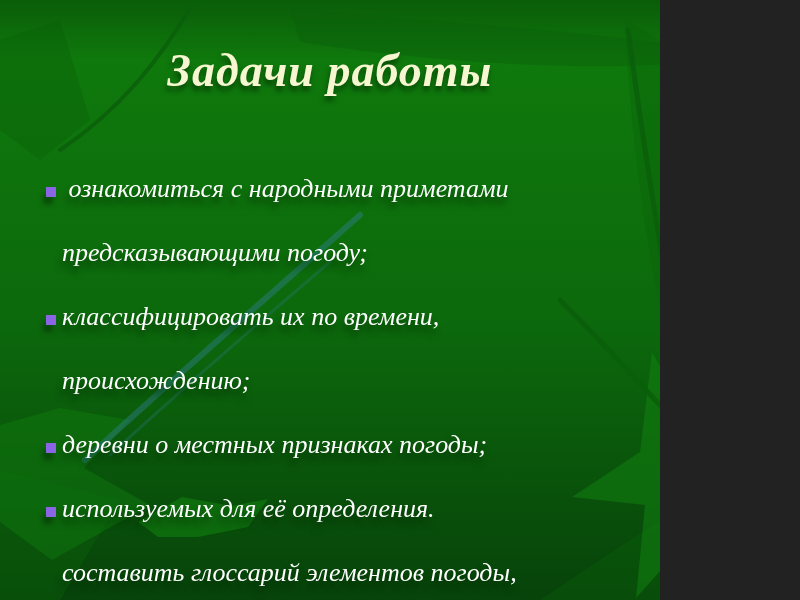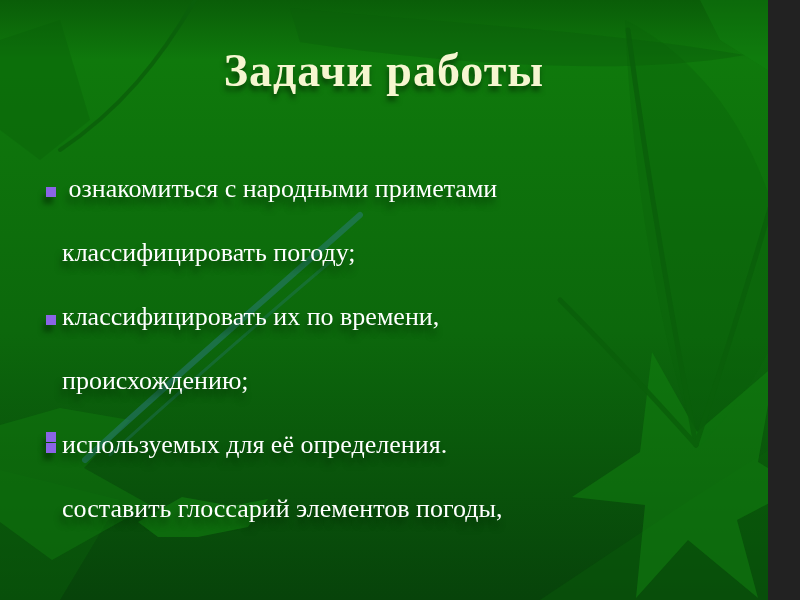--- a/index.html
+++ b/index.html
@@ -1,20 +1,21 @@
 <!DOCTYPE html>
 <html style="--bg-top: #0A5D08; --bg-upper: #0F790C; --bg-lower: #0C680C; --bg-bottom: #07430A; --leaf-light: #128310; --leaf-dark: #0A5F0A; --leaf-vein-teal: #2E7E8F; --title-text: #F6F6D0; --body-text: #FFFFFF; --bullet-square: #8A65E6;"><head>
 <meta charset="utf-8">
 <style>
   html, body { margin: 0; padding: 0; background: #222; }
   .slide {
     position: relative;
-    width: 768px; height: 600px;
+    width: 660px; height: 600px;
     overflow: hidden;
     font-family: "Liberation Serif", "DejaVu Serif", serif;
+    font-style: italic;
   }
   .bg { position: absolute; inset: 0; width: 800px; height: 600px; display: block; }
 
   
   .st-top    { stop-color: var(--bg-top); }
   .st-upper  { stop-color: var(--bg-upper); }
   .st-lower  { stop-color: var(--bg-lower); }
   .st-bottom { stop-color: var(--bg-bottom); }
   .vein-dark { stroke: var(--leaf-dark); fill: none; }
   .vein-teal { stroke: var(--leaf-vein-teal); fill: none; }
@@ -101,29 +102,30 @@
       <path d="M330,262 C250,330 170,400 110,455" stroke-width="3" opacity="0.28"></path>
     </g>
   </svg>
 
   <h1 class="title">Задачи работы</h1>
 
   <ul class="bullets">
     <li>
       <span class="sq"></span>
       <span class="ln"> ознакомиться с народными приметами</span>
-      <span class="ln">классифицировать погоду;</span>
+      <span class="ln">предсказывающими погоду;</span>
     </li>
     <li>
       <span class="sq"></span>
       <span class="ln">классифицировать их по времени,</span>
       <span class="ln">происхождению;</span>
     </li>
     <li>
       <span class="sq"></span>
+      <span class="ln">деревни о местных признаках погоды;</span>
     </li>
     <li>
       <span class="sq"></span>
       <span class="ln">используемых для её определения.</span>
       <span class="ln">составить глоссарий элементов погоды,</span>
     </li>
   </ul>
 
 </div>
 

